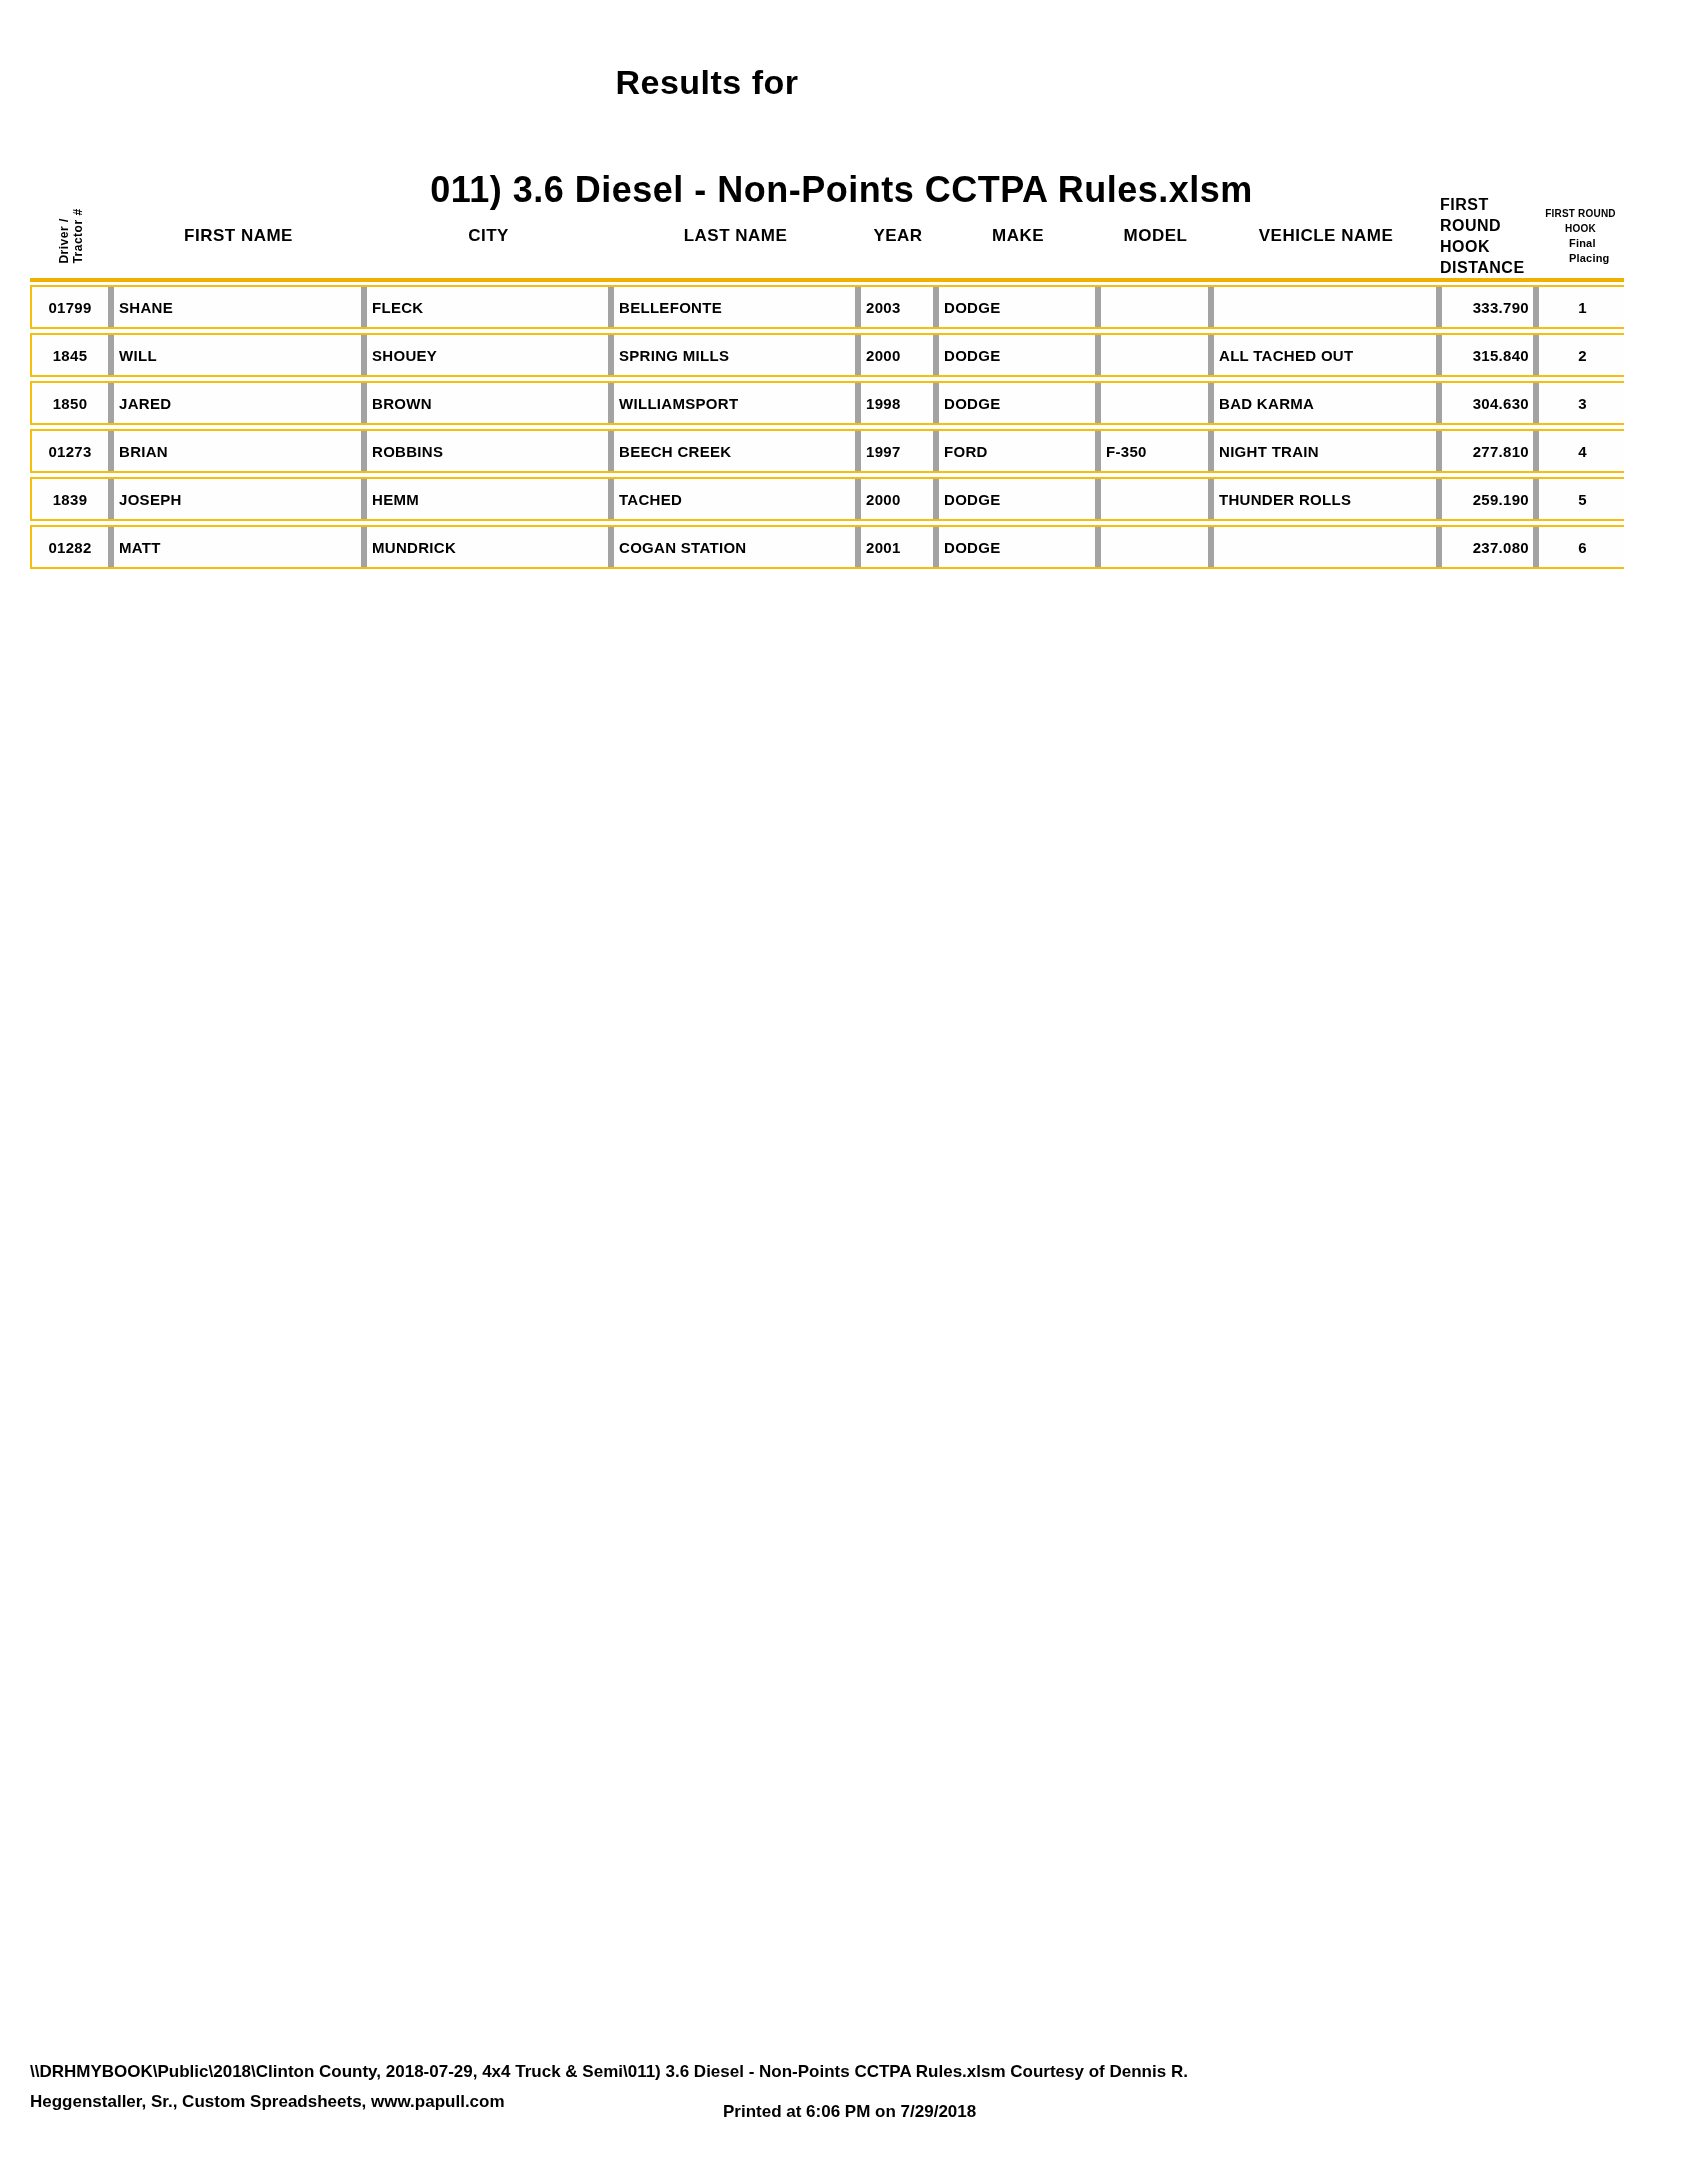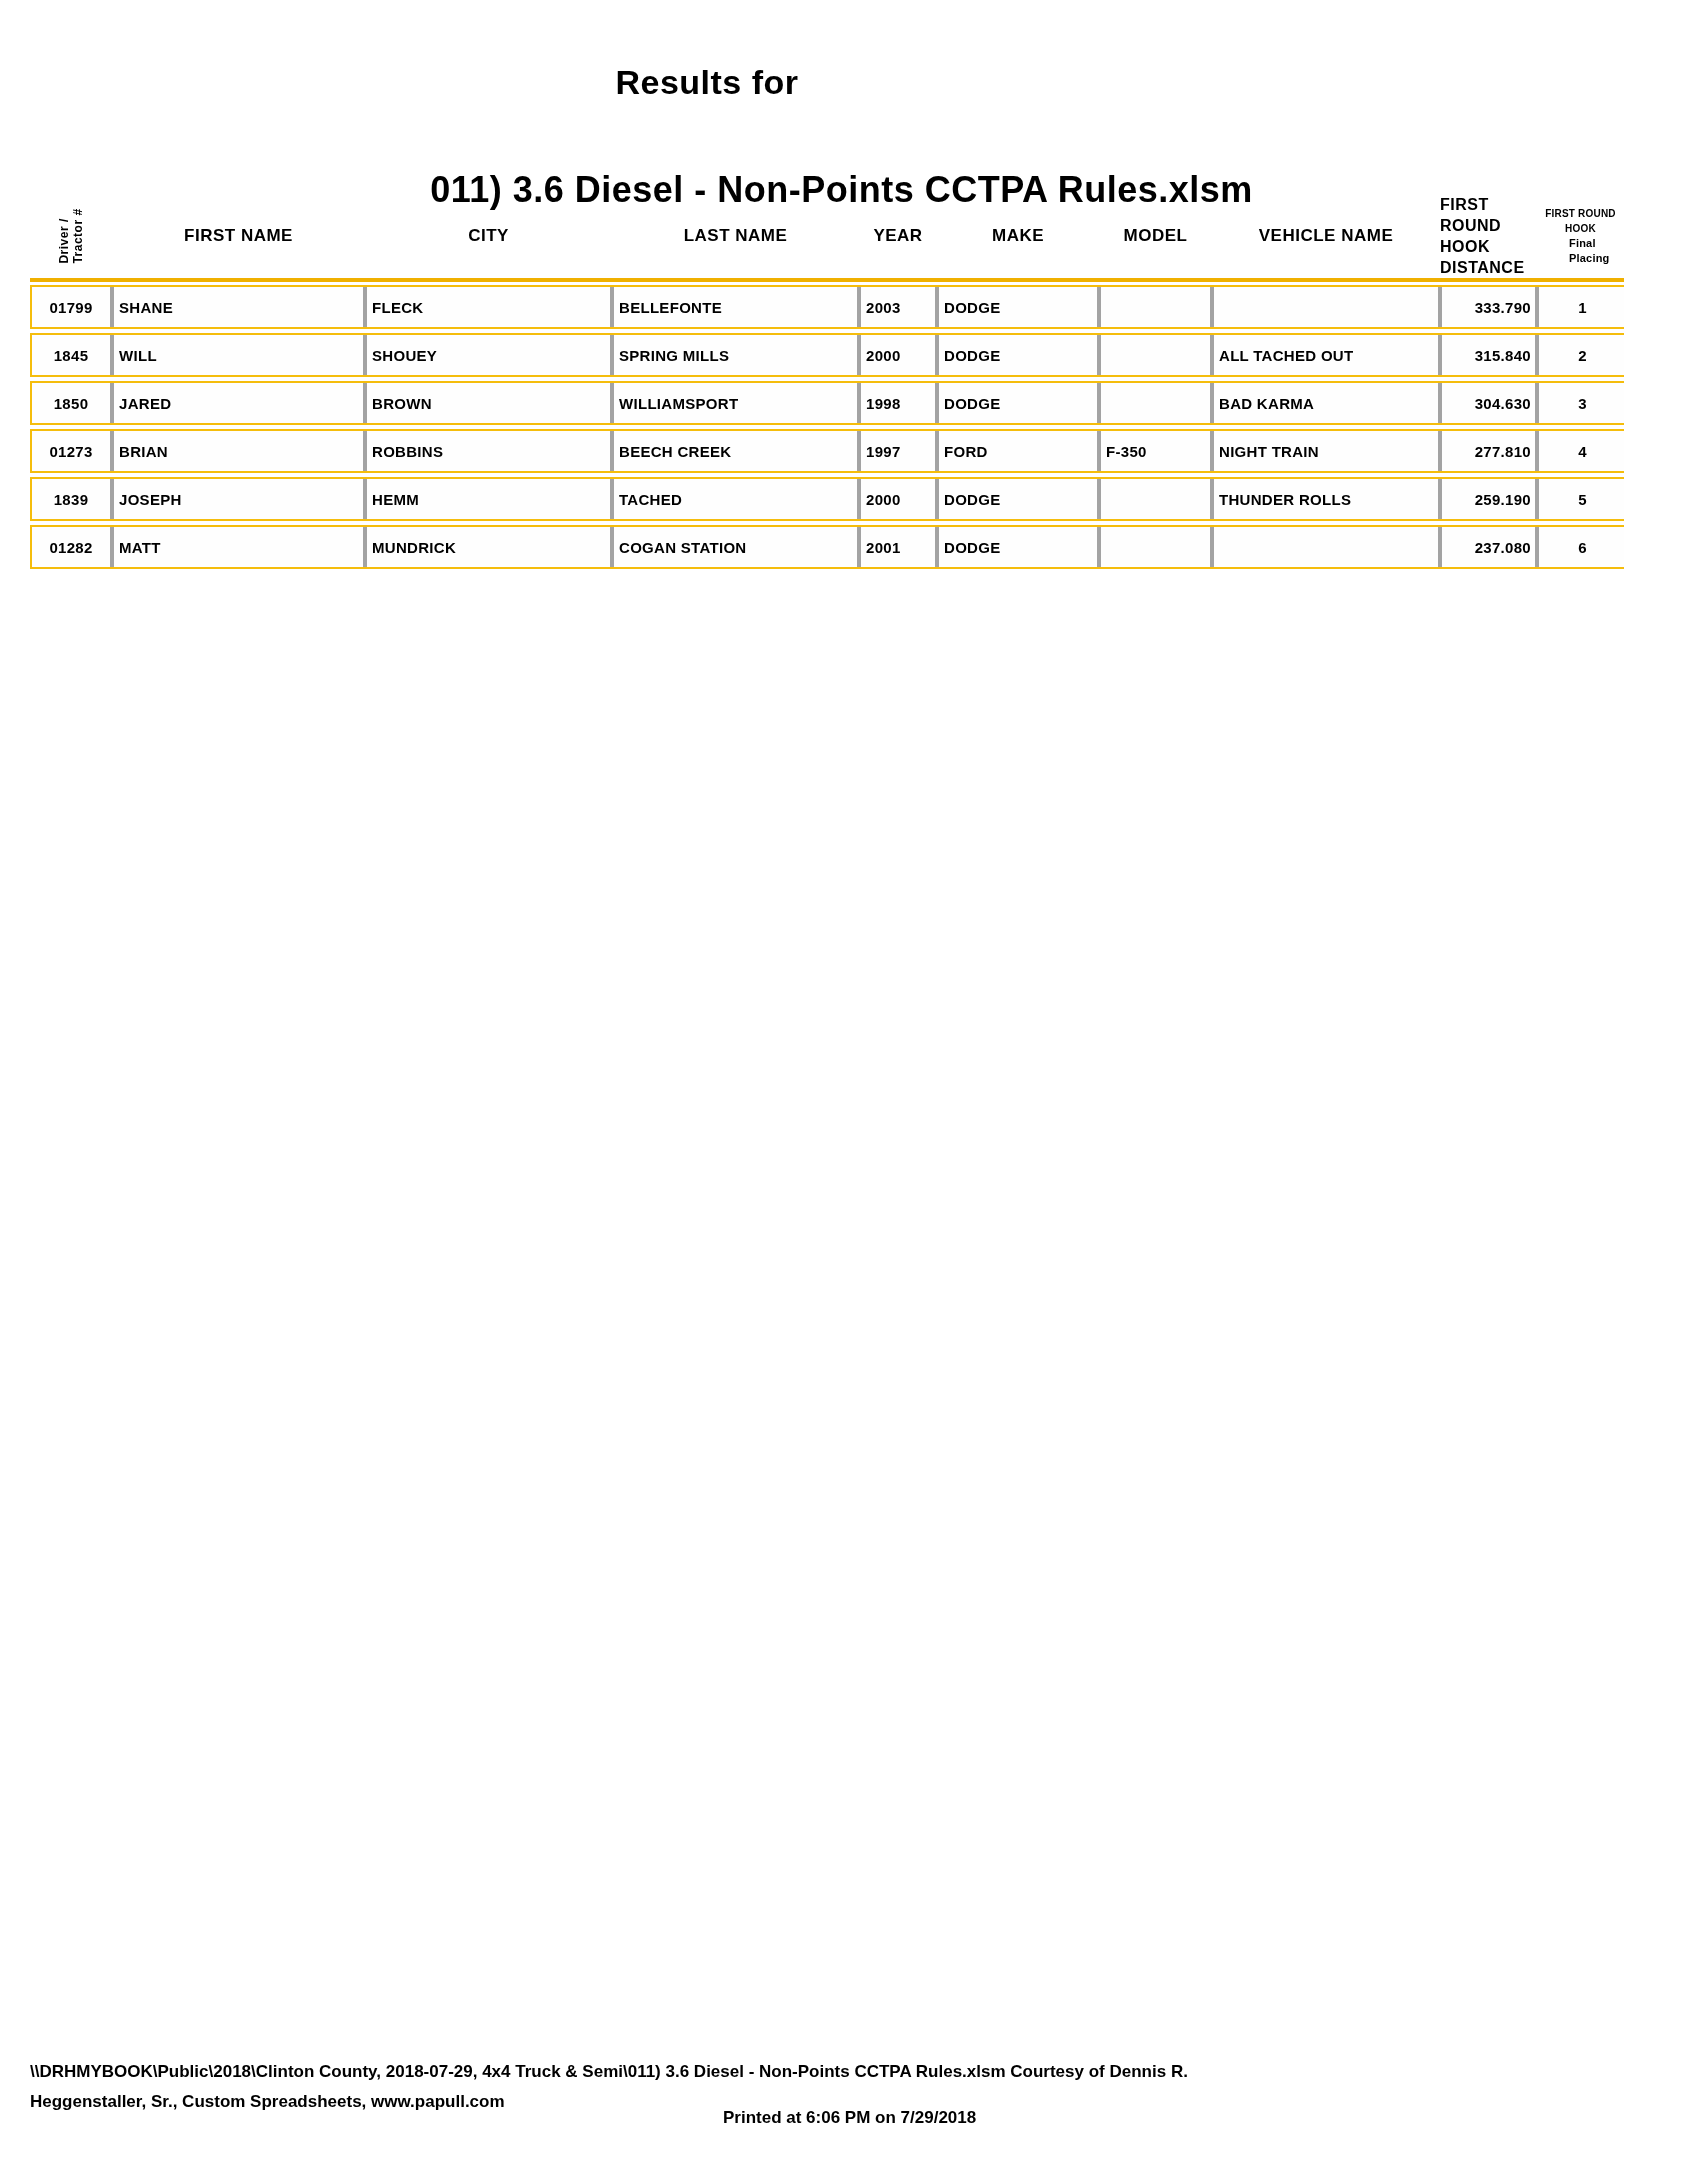--- a/index.html
+++ b/index.html
@@ -47,32 +47,32 @@
   .th-place .mixed { font-size:11px;padding-left:32px; }
   .header-rule { height:4px; background:#F0B000; width:1594px; margin-bottom:3px; }
   .trow {
     height:44px; margin-bottom:4px;
     border:2px solid #F5BD0C; border-right:none;
     background:#fefefe;
   }
   .td {
     display:flex; align-items:center;
     font-weight:bold; font-size:15px; letter-spacing:0.3px;
-    border-right:4px solid #a3a3a3;
+    border-right:6px solid #a3a3a3;
     padding:0 5px; overflow:hidden; white-space:nowrap;
   }
   .td.center { justify-content:center; padding:0 2px; }
   .td.right { justify-content:flex-end; padding-right:4px; }
   .td.noborder { border-right:none; }
   .footer {
     position:absolute; left:30px; top:2057px; width:1624px;
     font-weight:bold; font-size:17px; line-height:30px;
   }
   .footer .f2 { position:relative; height:30px; }
-  .footer .printed { position:absolute; left:693px; top:16px; }
+  .footer .printed { position:absolute; left:693px; top:10px; }
 </style>
 </head>
 <body>
 
 <div class="title">Results for</div>
 <div class="subtitle">011) 3.6 Diesel - Non-Points CCTPA Rules.xlsm</div>
 
 <div class="table-wrap">
   <div class="grid10 thead">
     <div class="th th-driver">

